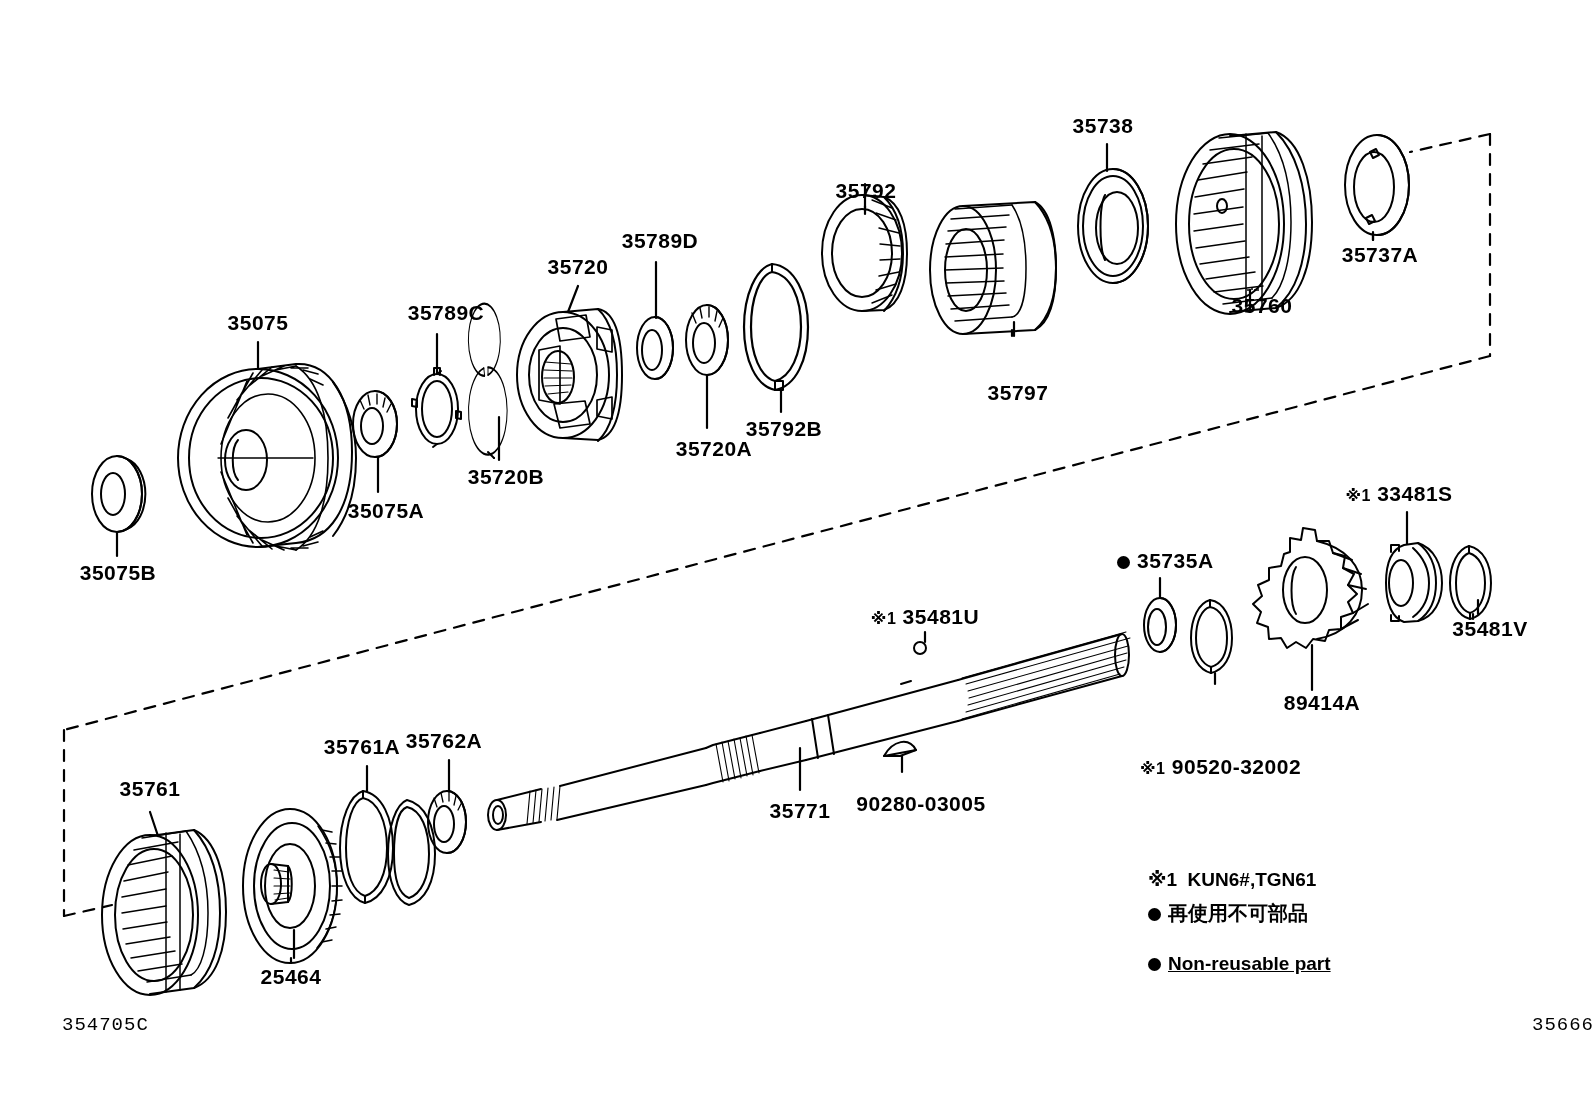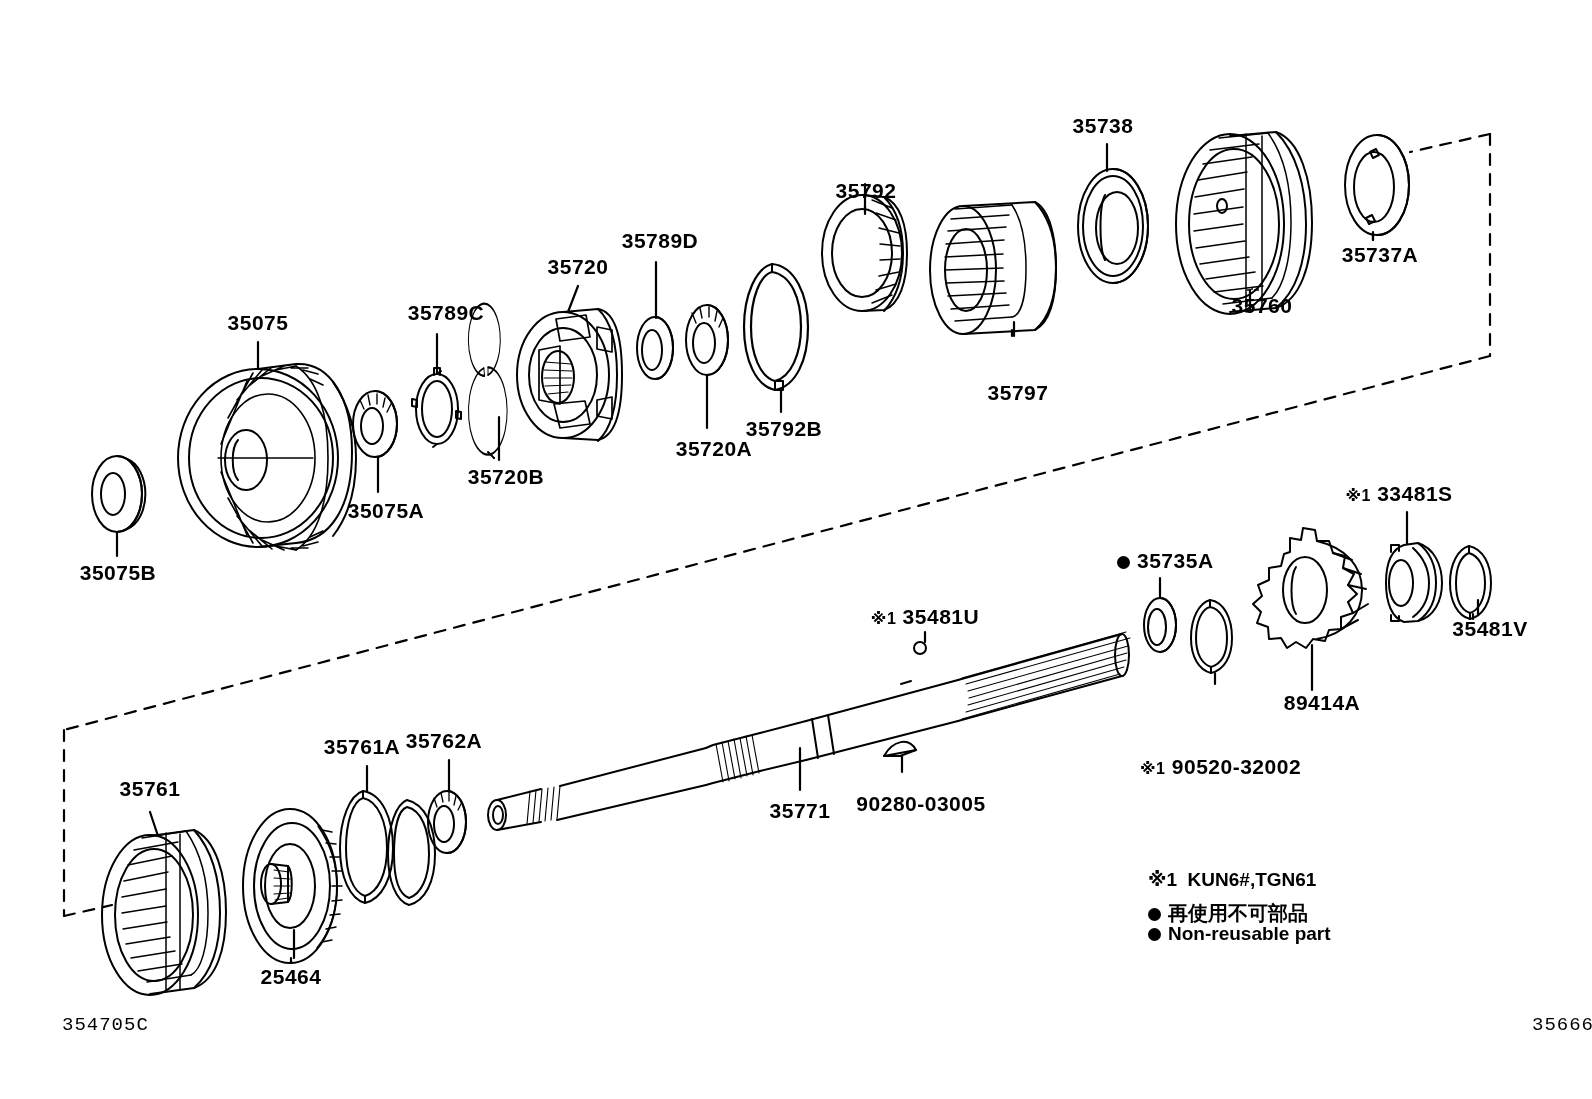--- a/index.html
+++ b/index.html
@@ -422,20 +422,20 @@
 <div class="lbl ctr" style="left:291px;top:966px;">25464</div>
 <div class="lbl ctr" style="left:362px;top:736px;">35761A</div>
 <div class="lbl ctr" style="left:444px;top:730px;">35762A</div>
 
 <div class="lg" style="left:1148px;top:870px;">
   <span>※1</span>&nbsp;&nbsp;<span>KUN6#,TGN61</span>
 </div>
 <div class="lg jp" style="left:1148px;top:903px;">
   <span class="dot"></span><span>再使用不可部品</span>
 </div>
-<div class="lg" style="left:1148px;top:924px;">
+<div class="lg" style="left:1148px;top:954px;text-decoration:underline;">
   <span class="dot"></span><span>Non-reusable part</span>
 </div>
 
 <div class="code" style="left:62px;top:1014px;">354705C</div>
 <div class="code" style="left:1532px;top:1014px;">356661C</div>
 
 </div>
 
 </body></html>

